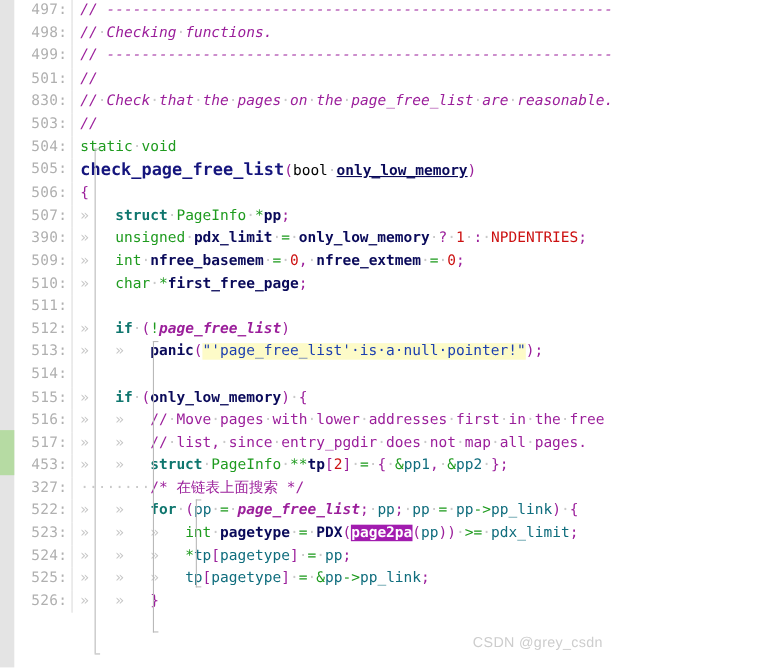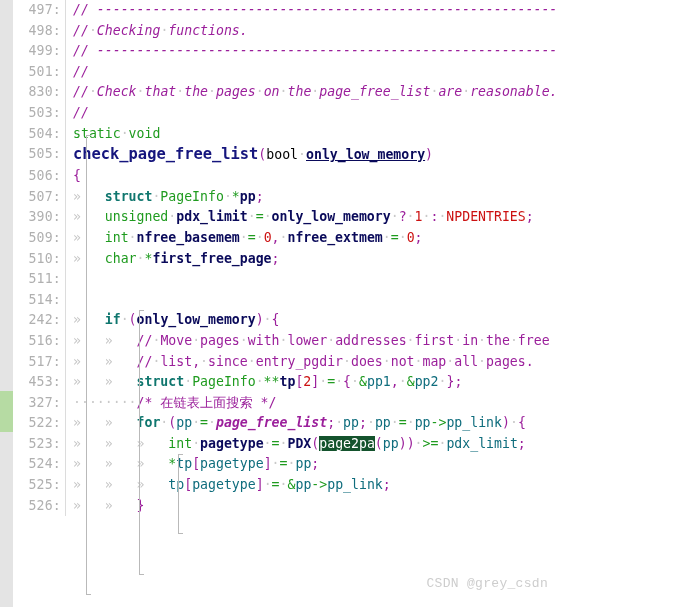--- a/index.html
+++ b/index.html
@@ -77,21 +77,21 @@
   .fn       { color: #15157d; font-weight: bold; font-size: 15.4px; }
   .id       { color: #0f6d7d; }
   .idb      { color: #0a0a5a; font-weight: bold; }
   .var-it   { color: #9b1f9b; font-weight: bold; font-style: italic; }
   .param    { color: #0a0a5a; font-weight: bold; text-decoration: underline; }
   .num      { color: #cc1111; }
   .macro    { color: #cc1111; }
   .op       { color: #1f9b1f; }
   .punc     { color: #9b1f9b; }
   .str      { color: #1c3fb0; background: #fdfbc8; }
-  .sel      { color: #ffffff; background: #14532d; font-weight: normal; }
+  .sel      { color: #ffffff; background: #a21caf; font-weight: bold; }
   .tab      { color: #c6c6c6; }
   .dot      { color: #c9c9c9; }
   .plain    { color: #000000; }
 
   
   .guide {
     position: absolute;
     background: #b9b9b9;
     width: 1px;
   }
@@ -100,21 +100,21 @@
     background: #b9b9b9;
     height: 1px;
   }
 
   
   .watermark {
     position: absolute;
     right: 14px;
     bottom: 12px;
     color: #cdcdcd;
-    font-family: Liberation Mono, monospace;
+    font-family: Liberation Sans, sans-serif;
     font-size: 13px;
     letter-spacing: 0.3px;
     user-select: none;
     margin-left: 28px;
   }
 </style>
 </head>
 <body>
 
 <div id="screen">
@@ -203,30 +203,40 @@
       <span class="gutter-sep"></span>
       <span class="src"><span class="tab">»   </span><span class="typ">char</span><span class="dot">·</span><span class="op">*</span><span class="idb">first_free_page</span><span class="punc">;</span></span>
     </div>
 
     <div class="line">
       <span class="lnum">511</span>
       <span class="gutter-sep"></span>
       <span class="src"></span>
     </div>
 
-
+    <div class="line">
+      <span class="lnum">512</span>
+      <span class="gutter-sep"></span>
+      <span class="src"><span class="tab">»   </span><span class="kw">if</span><span class="dot">·</span><span class="punc">(</span><span class="op">!</span><span class="var-it">page_free_list</span><span class="punc">)</span></span>
+    </div>
+
+    <div class="line">
+      <span class="lnum">513</span>
+      <span class="gutter-sep"></span>
+      <span class="src"><span class="tab">»   </span><span class="tab">»   </span><span class="idb">panic</span><span class="punc">(</span><span class="str">"'page_free_list'·is·a·null·pointer!"</span><span class="punc">)</span><span class="punc">;</span></span>
+    </div>
 
     <div class="line">
       <span class="lnum">514</span>
       <span class="gutter-sep"></span>
       <span class="src"></span>
     </div>
 
     <div class="line">
-      <span class="lnum">242</span>
+      <span class="lnum">515</span>
       <span class="gutter-sep"></span>
       <span class="src"><span class="tab">»   </span><span class="kw">if</span><span class="dot">·</span><span class="punc">(</span><span class="idb">only_low_memory</span><span class="punc">)</span><span class="dot">·</span><span class="punc">{</span></span>
     </div>
 
     <div class="line">
       <span class="lnum">516</span>
       <span class="gutter-sep"></span>
       <span class="src"><span class="tab">»   </span><span class="tab">»   </span><span class="cmt">//</span><span class="dot">·</span><span class="cmt">Move</span><span class="dot">·</span><span class="cmt">pages</span><span class="dot">·</span><span class="cmt">with</span><span class="dot">·</span><span class="cmt">lower</span><span class="dot">·</span><span class="cmt">addresses</span><span class="dot">·</span><span class="cmt">first</span><span class="dot">·</span><span class="cmt">in</span><span class="dot">·</span><span class="cmt">the</span><span class="dot">·</span><span class="cmt">free</span></span>
     </div>
 

